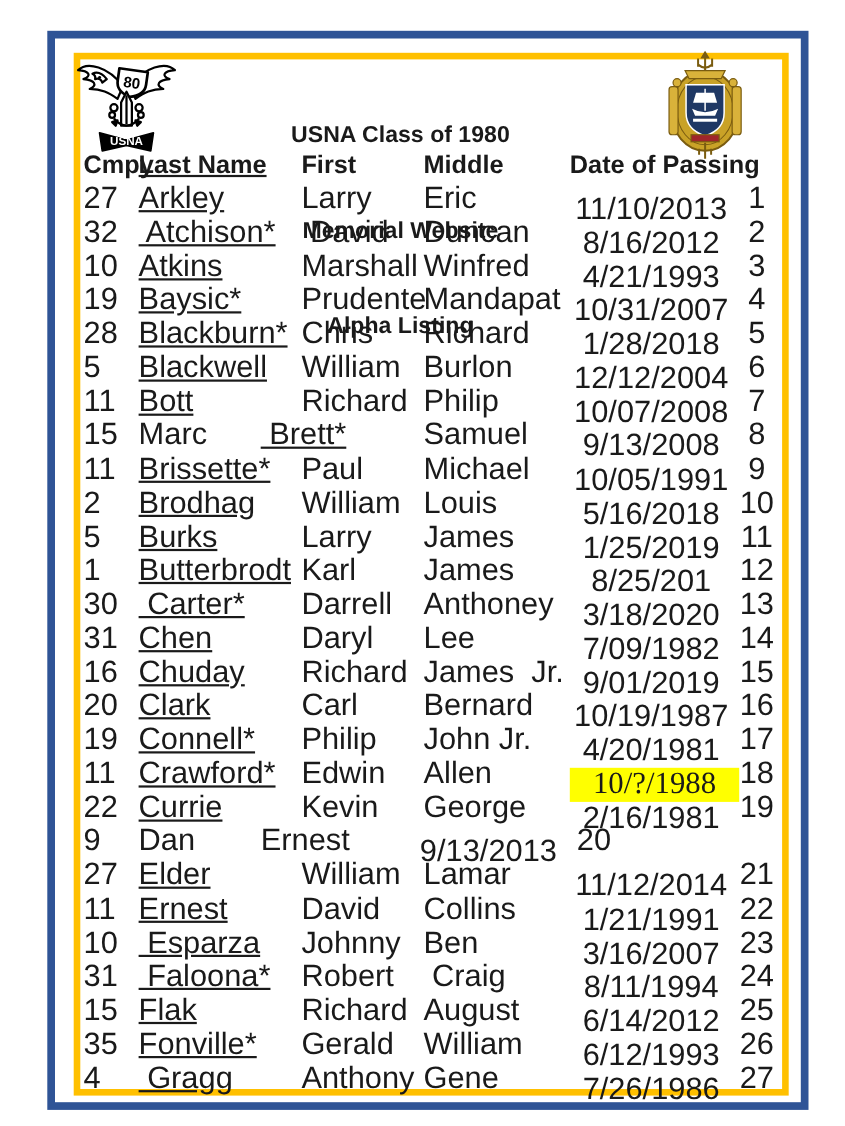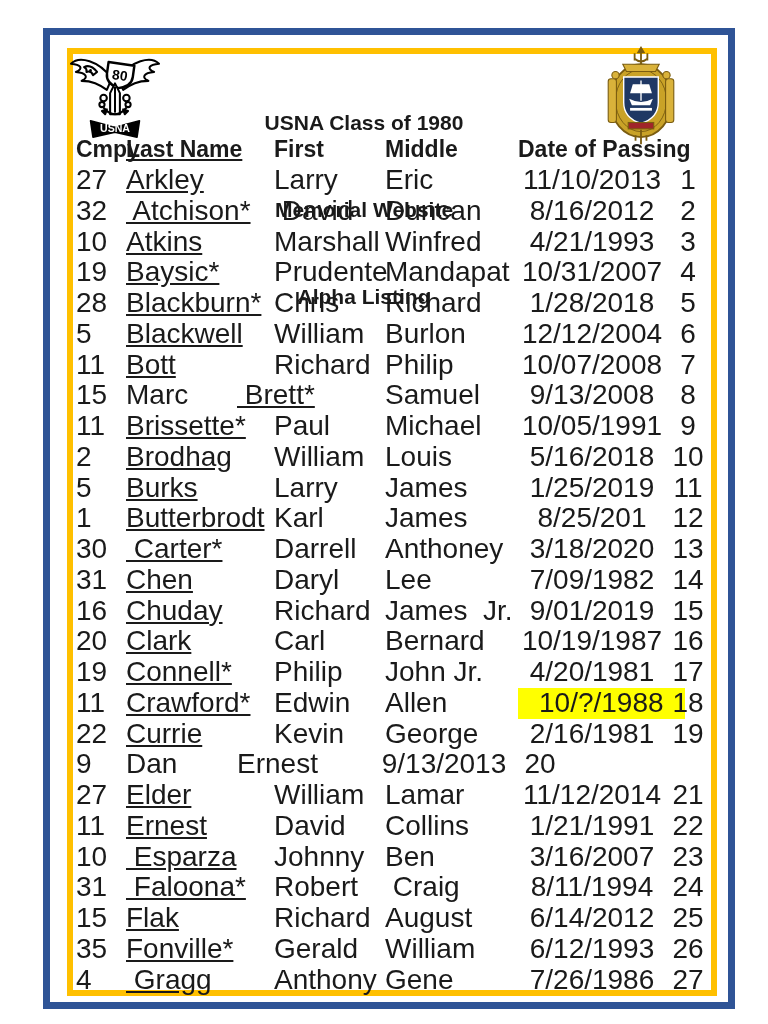--- a/index.html
+++ b/index.html
@@ -27,22 +27,22 @@
   .tbody{position:absolute;left:76px;top:165px;width:640px;}
   .trow{height:30.75px;font-size:28px;line-height:30.75px;font-weight:400;}
   .c{flex:0 0 auto;overflow:visible;white-space:pre;}
   .col-cmpy{width:50px;}
   .col-last{width:148px;text-decoration:underline;}
   .col-first{width:111px;}
   .col-middle{width:133px;}
   .col-date{width:148px;text-align:center;}
   .col-num{width:44px;text-align:center;}
   .thead .col-date{white-space:nowrap;}
-  .dateval{display:inline-block;}
-  .dateval.hl{background:var(--hl,#FFFF00);padding:0 21px;}
+  .dateval{display:inline-block;margin-top:10px;}
+  .dateval.hl{background:var(--hl,#FFFF00);padding:0 21px;font-family:Liberation Serif, serif;}
 </style>
 </head>
 <body style="--blue: #2F5496; --gold: #FFC000; --hl: #FFFF00; --text: #1A1A1A;">
 
 <div class="frame blue-frame"></div>
 <div class="frame gold-frame"></div>
 
 <svg class="crest-left" viewBox="0 0 120 108" aria-hidden="true">
   <g stroke="#000" fill="#fff" stroke-width="2.5" stroke-linejoin="round">
 

